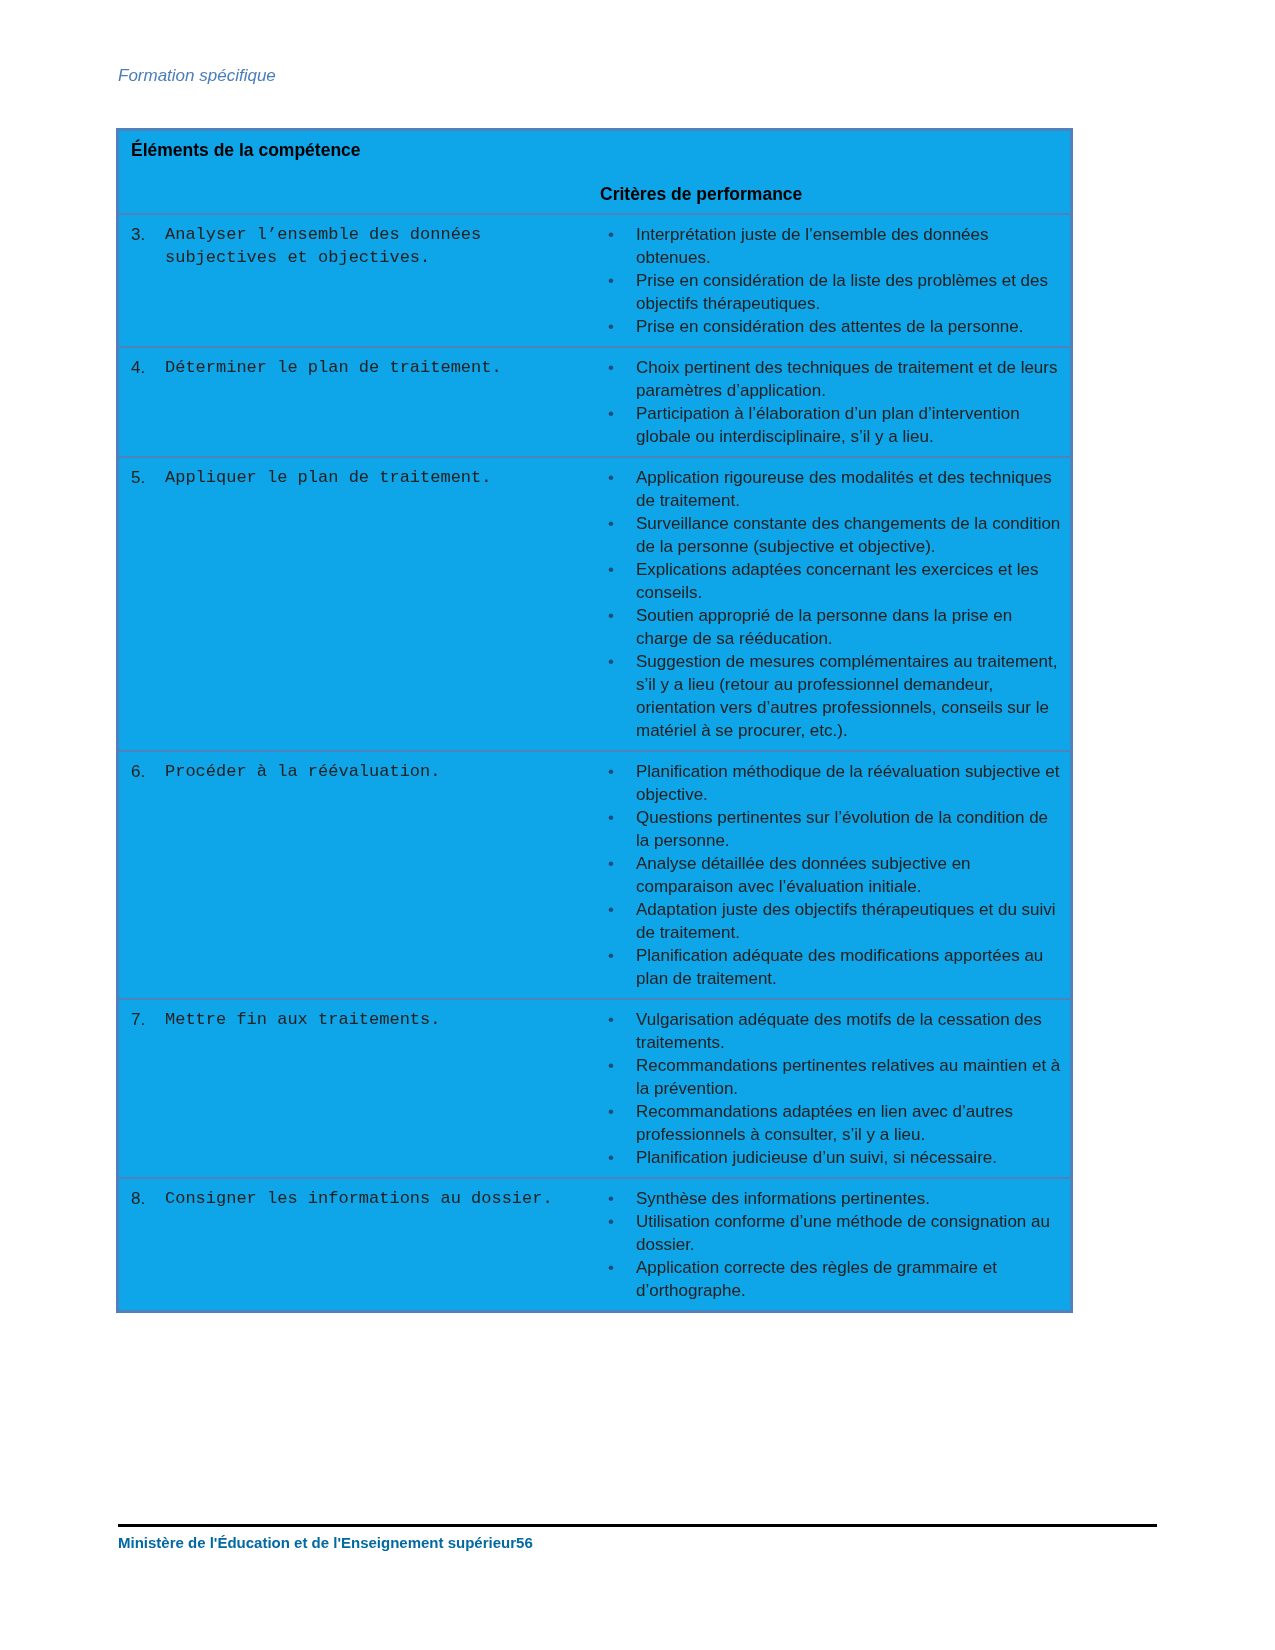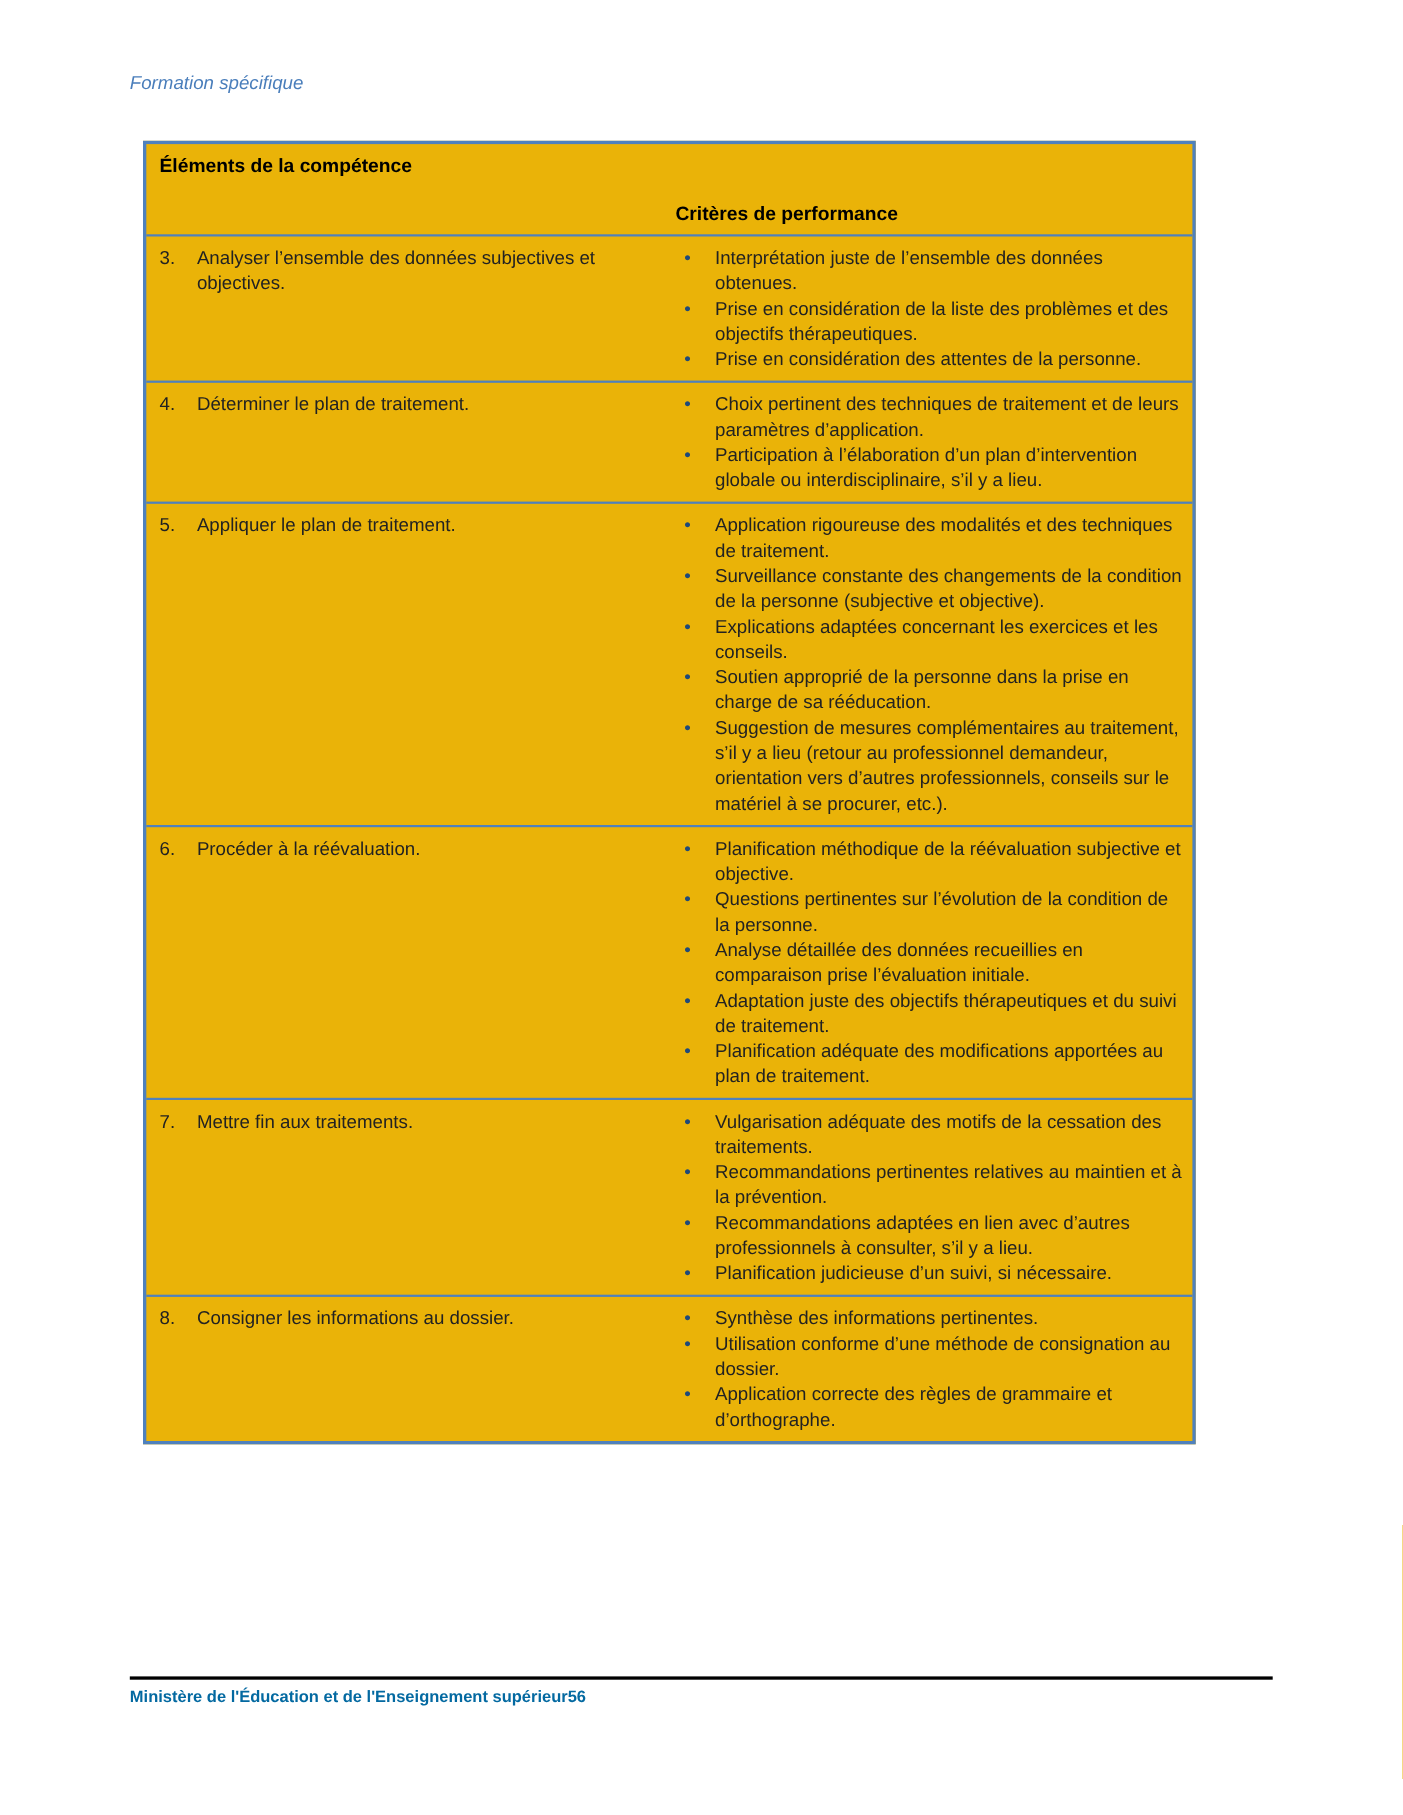--- a/index.html
+++ b/index.html
@@ -5,36 +5,36 @@
   html,body{margin:0;padding:0;}
   body{
     width:1275px;height:1650px;position:relative;background:#ffffff;
     font-family:"Liberation Sans",sans-serif;color:#222222;
   }
   .page-header{
     position:absolute;left:118px;top:66px;
     font-size:17px;color:#4a7ebb;font-style:italic;
   }
   .competency-table{
-    position:absolute;left:130px;top:128px;width:957px;
-    border:3px solid #4f81bd;box-sizing:border-box;background:#eab308;
+    position:absolute;left:116px;top:128px;width:957px;
+    border:3px solid #4f81bd;box-sizing:border-box;background:#0ea5e9;
   }
   .thead{display:flex;border-bottom:2px solid #4f81bd;}
   .th{font-weight:bold;font-size:17.5px;color:#000000;padding:9px 0 8px 0;}
   .th-left{width:472px;padding-left:12px;box-sizing:border-box;flex:none;}
   .th-right{flex:1;padding-left:9px;margin-top:44px;}
   .trow{display:flex;border-bottom:2px solid #4f81bd;}
   .trow:last-child{border-bottom:none;}
   .td{font-size:17px;line-height:23px;}
   .td-left{
     width:472px;box-sizing:border-box;flex:none;display:flex;
     align-items:flex-start;padding:8px 24px 8px 12px;
   }
   .row-num{width:34px;flex:none;}
-  .row-element{flex:1;}
+  .row-element{flex:1;font-family:Liberation Mono, monospace;}
   .td-right{flex:1;padding:8px 6px 8px 0;}
   .criteria-list{list-style:none;margin:0;padding:0;}
   .criterion{display:flex;align-items:flex-start;}
   .bullet{
     width:45px;flex:none;padding-left:17px;box-sizing:border-box;
     color:#1f4a7a;font-size:17px;line-height:23px;
   }
   .crit-text{flex:1;}
   .footer{position:absolute;left:118px;width:1039px;top:1524px;}
   .footer-rule{height:3px;background:#000000;}
@@ -139,21 +139,21 @@
               <li class="criterion">
                 <span class="bullet">•</span>
                 <span class="crit-text">Planification méthodique de la réévaluation subjective et objective.</span>
               </li>
               <li class="criterion">
                 <span class="bullet">•</span>
                 <span class="crit-text">Questions pertinentes sur l’évolution de la condition de la personne.</span>
               </li>
               <li class="criterion">
                 <span class="bullet">•</span>
-                <span class="crit-text">Analyse détaillée des données recueillies en comparaison prise l’évaluation initiale.</span>
+                <span class="crit-text">Analyse détaillée des données subjective en comparaison avec l’évaluation initiale.</span>
               </li>
               <li class="criterion">
                 <span class="bullet">•</span>
                 <span class="crit-text">Adaptation juste des objectifs thérapeutiques et du suivi de traitement.</span>
               </li>
               <li class="criterion">
                 <span class="bullet">•</span>
                 <span class="crit-text">Planification adéquate des modifications apportées au plan de traitement.</span>
               </li>
             </ul>

